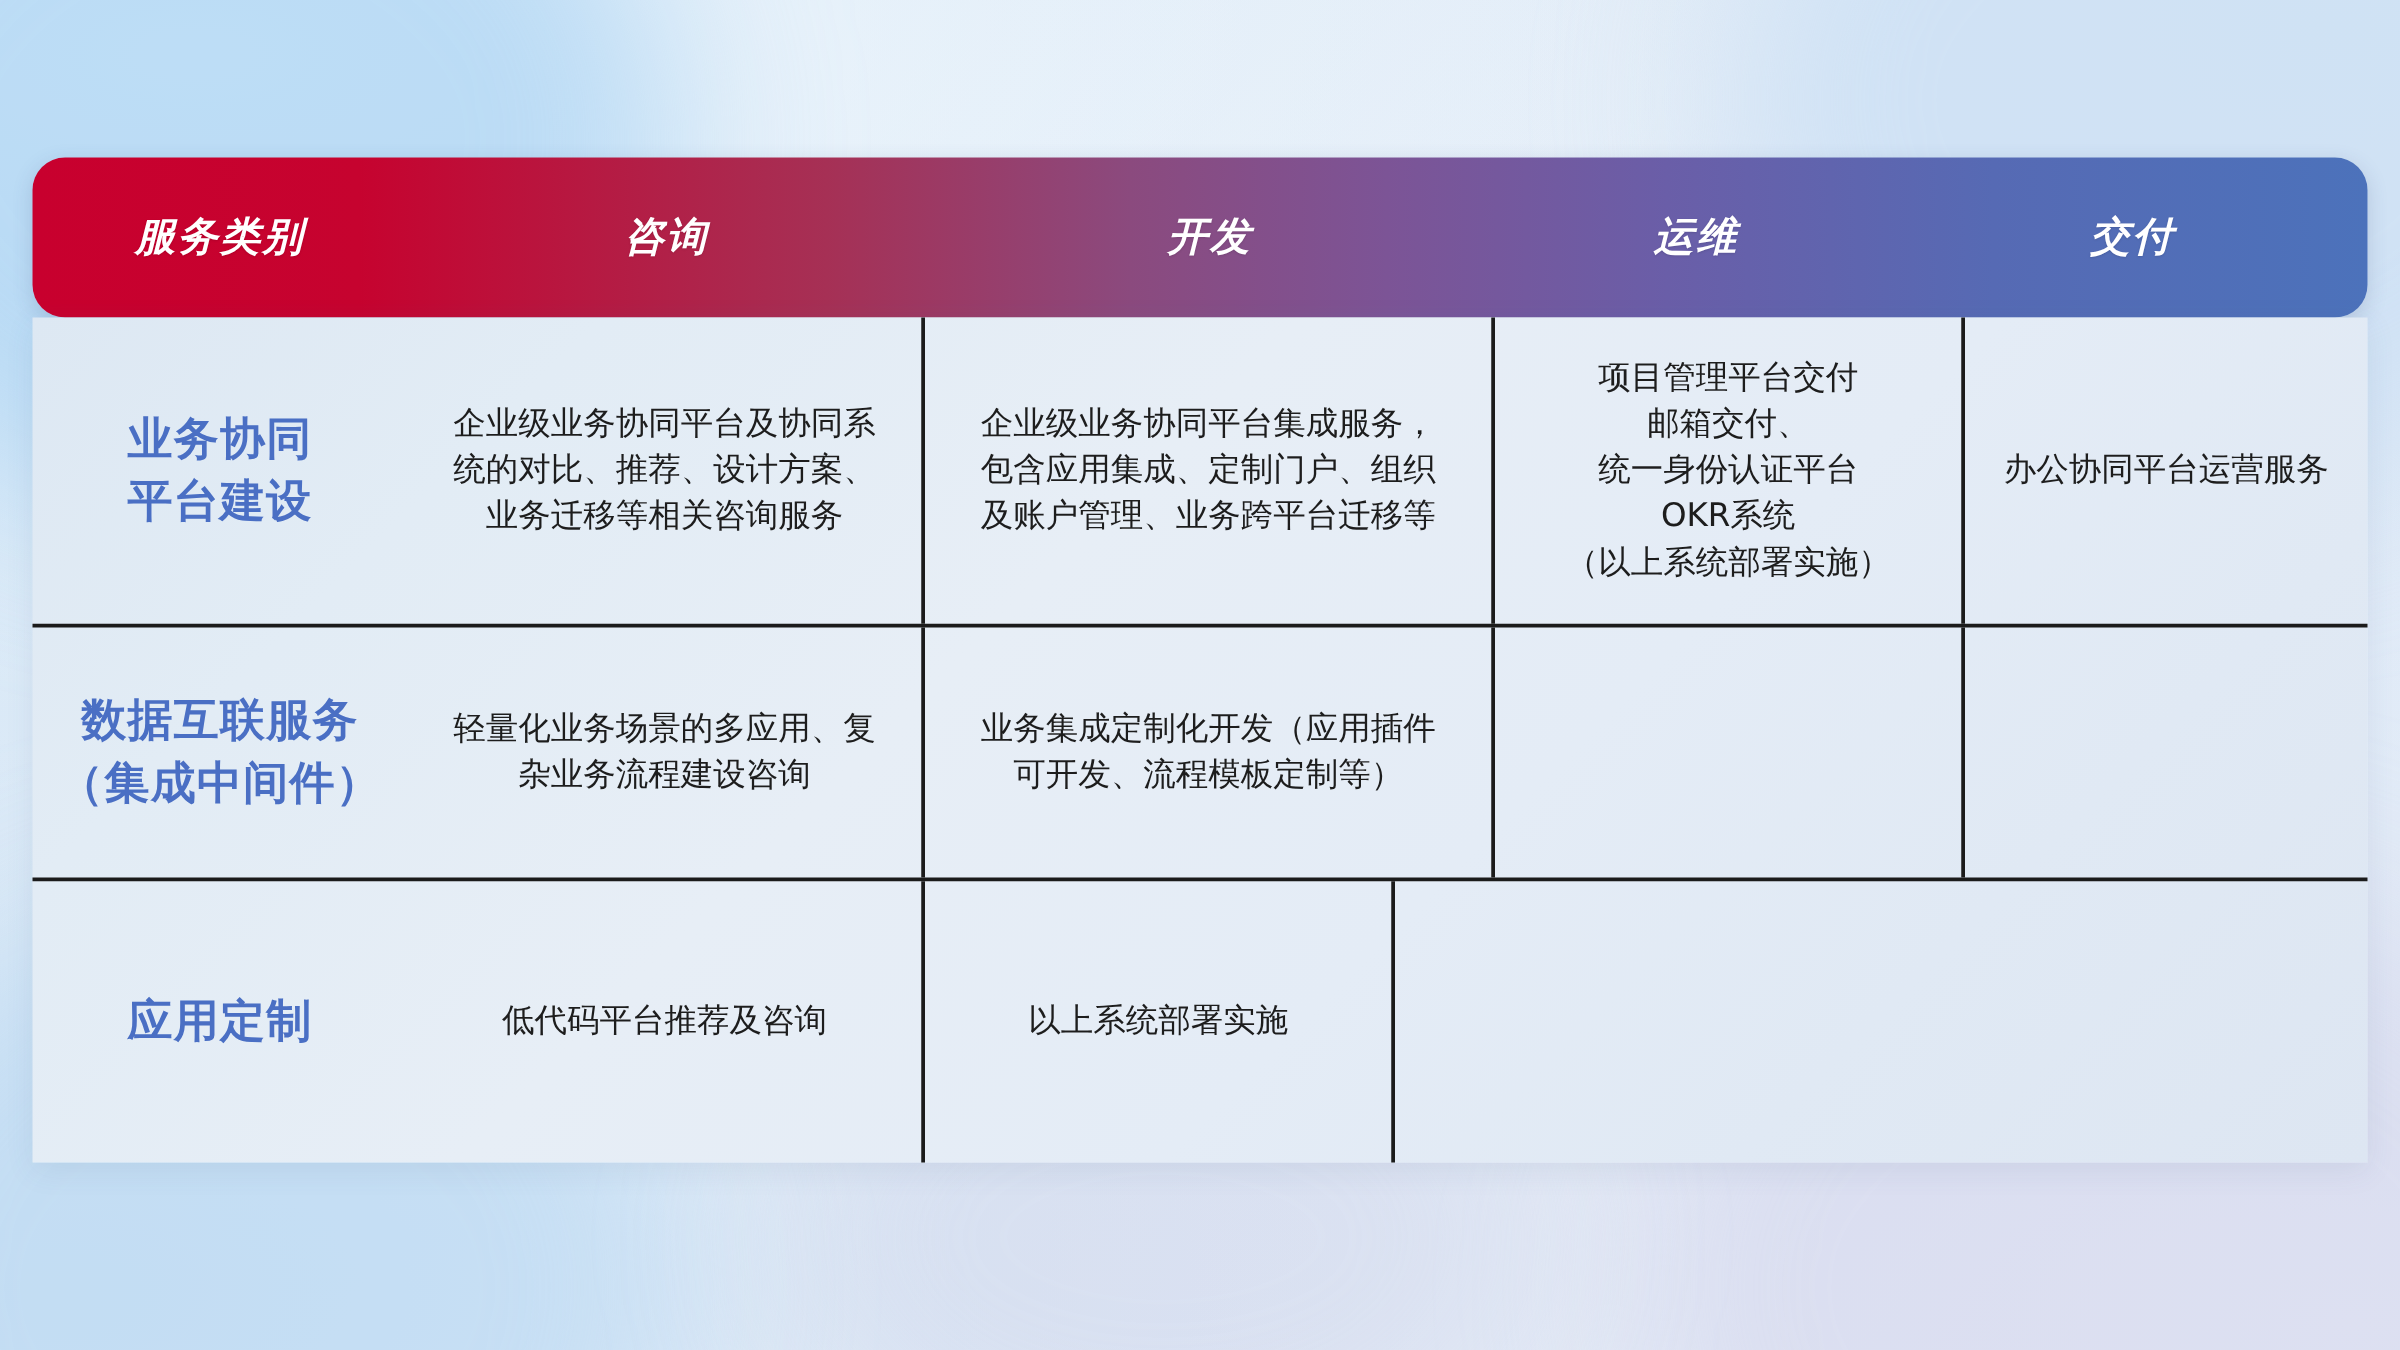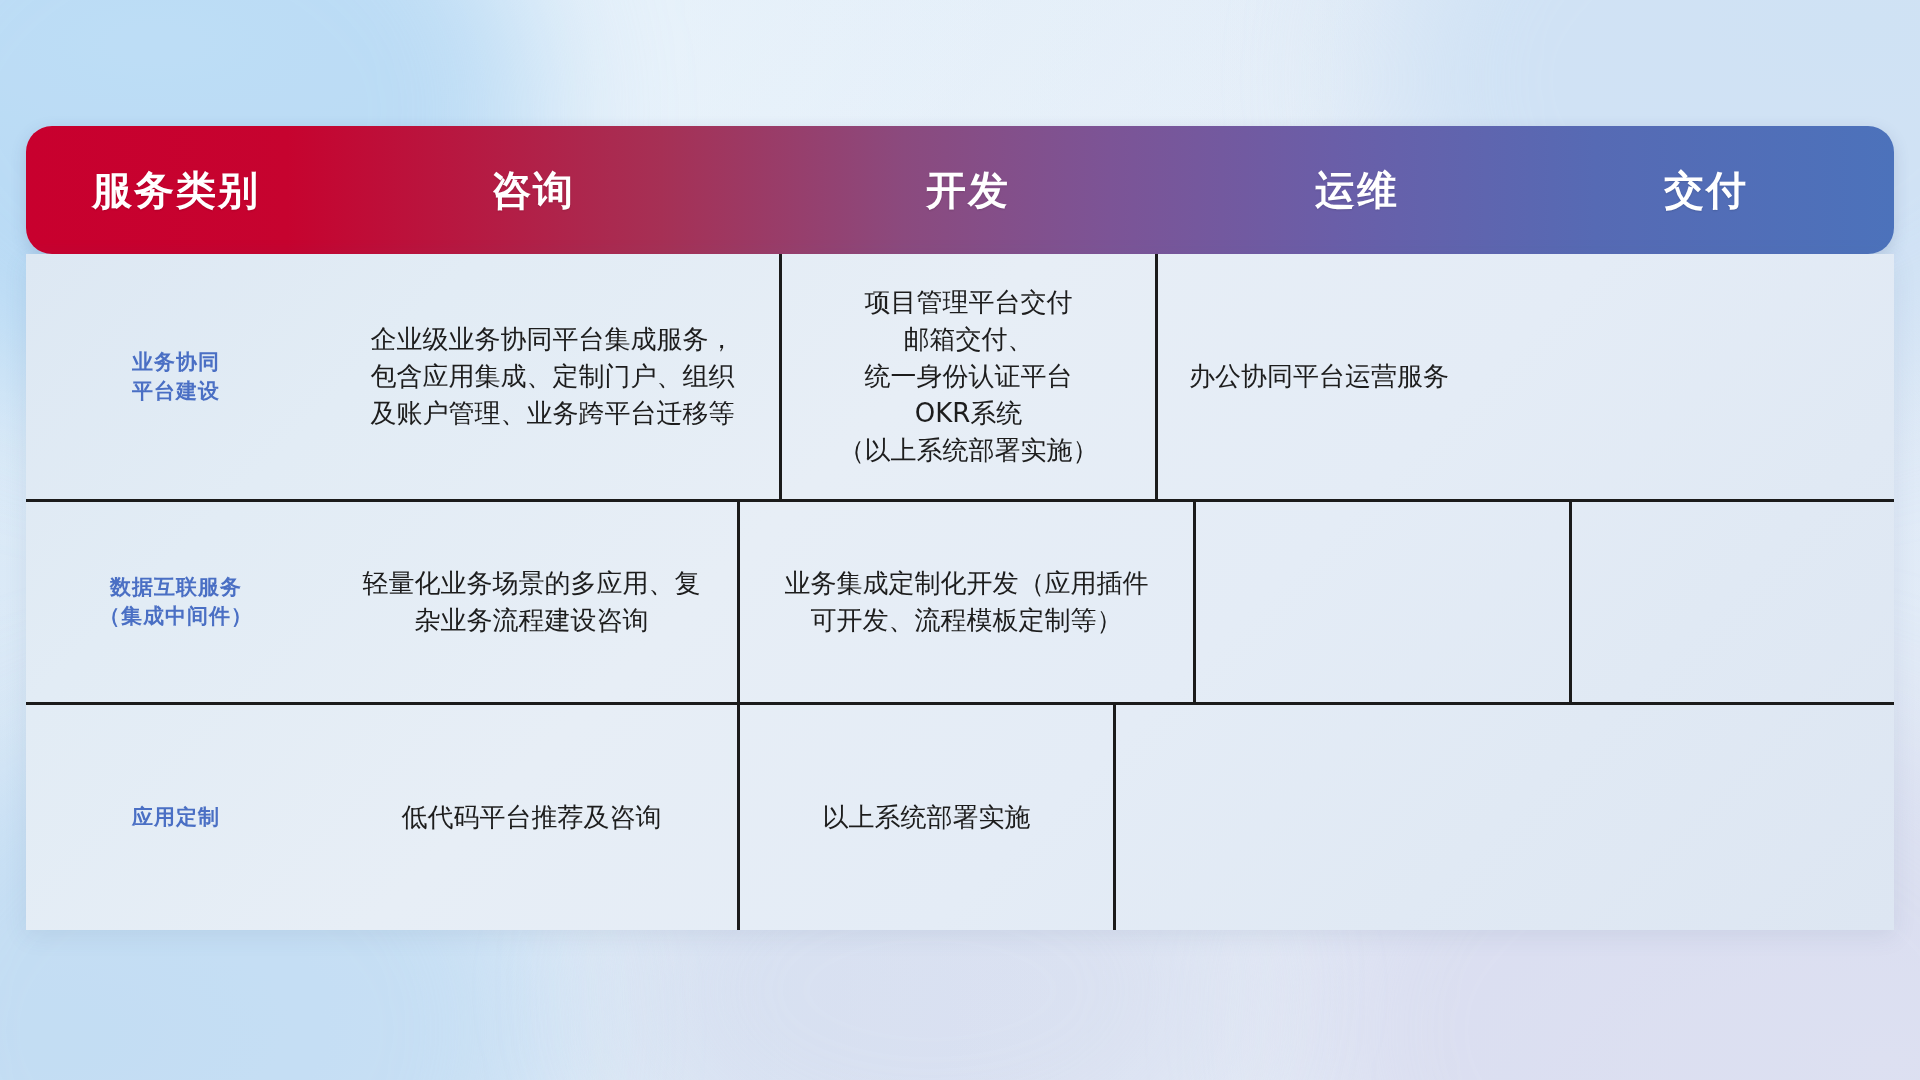--- a/index.html
+++ b/index.html
@@ -37,23 +37,24 @@
       #c8002e 0%, #c6032f 14%,
       #a63055 34%, #8b4a7e 47%,
       #7c5496 58%, #6a5ea8 70%,
       #566ab4 84%, #4c72bb 100%);
     box-shadow:0 5px 16px rgba(60,80,130,.18);
   }
   .th{
     display:flex;align-items:center;justify-content:center;
     color:#ffffff;
     font-weight:700;
-    font-size:40px;
+    font-size:32px;
     letter-spacing:2px;
     text-shadow:0 1px 2px rgba(0,0,0,.12);
+    font-style:italic;
   }
 
   
   .tbody{
     background:linear-gradient(135deg,
       #dde8f3 0%, #e2ecf5 18%, #e7eef6 40%,
       #e4ecf6 62%, #e0e9f4 80%, #dde6f2 100%);
     box-shadow:0 6px 22px rgba(70,95,140,.10);
   }
   .tr{display:flex;position:relative;}
@@ -69,21 +70,21 @@
     font-size:26px;
     line-height:1.42;
     white-space:pre-line;
   }
   
   .td.sep{border-right:3px solid #1b1b1b;}
 
   .td.rowlabel{
     color:#4a6fc4;
     font-weight:700;
-    font-size:21px;
+    font-size:36px;
     line-height:1.38;
     letter-spacing:1px;
   }
 
   
   .c0{width:300px;}
   .c1{width:414px;}
   .c2{width:456px;}
   .c3{width:376px;}
   .c4{width:322px;}
@@ -110,20 +111,23 @@
       <div class="th c2">开发</div>
       <div class="th c4">运维</div>
       <div class="th c3">交付</div>
     </div>
 
     <div class="tbody">
 
       <div class="tr r0">
         <div class="td rowlabel c0">业务协同
 平台建设</div>
+        <div class="td sep c1">企业级业务协同平台及协同系
+统的对比、推荐、设计方案、
+业务迁移等相关咨询服务</div>
         <div class="td sep c2">企业级业务协同平台集成服务，
 包含应用集成、定制门户、组织
 及账户管理、业务跨平台迁移等</div>
         <div class="td sep c3">项目管理平台交付
 邮箱交付、
 统一身份认证平台
 OKR系统
 （以上系统部署实施）</div>
         <div class="td c4">办公协同平台运营服务</div>
       </div>

